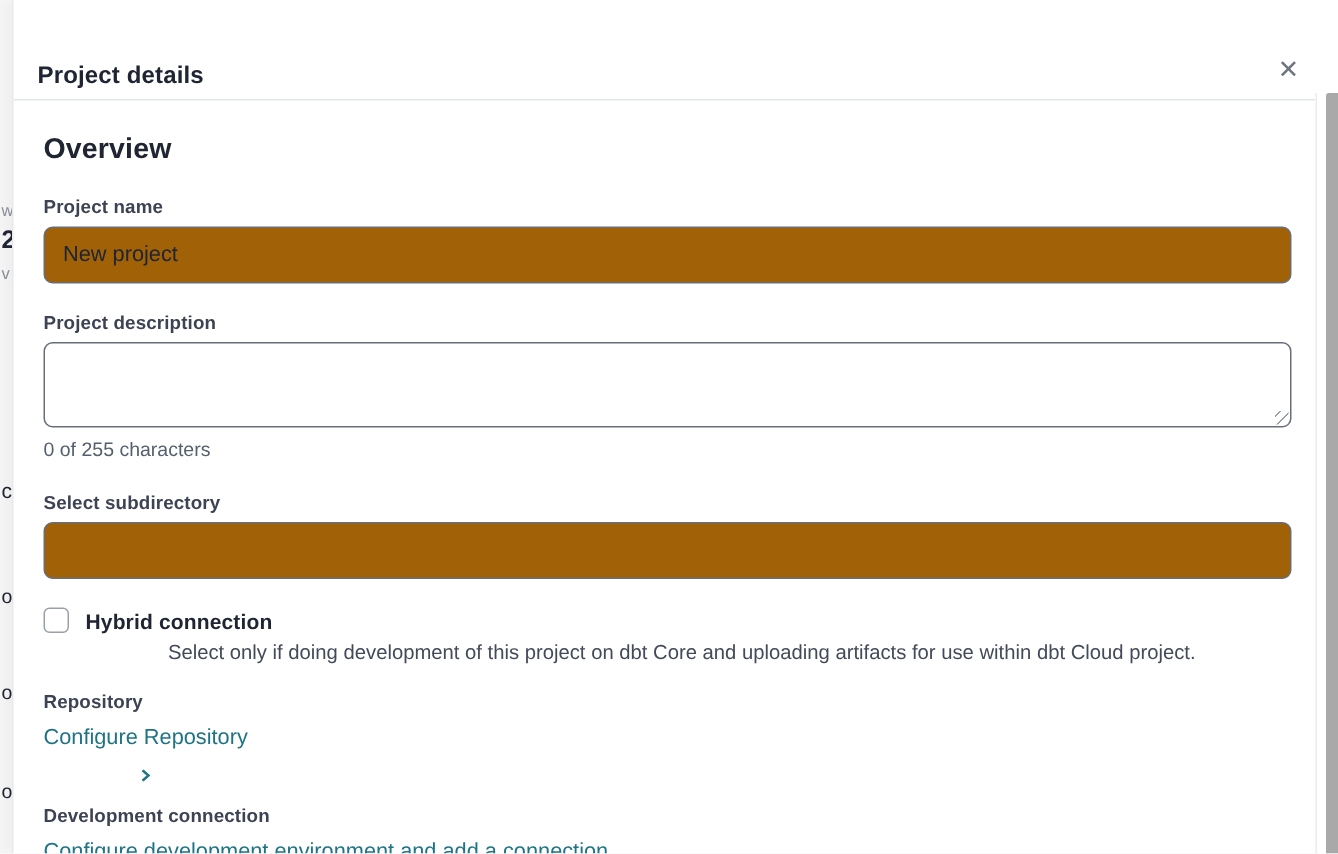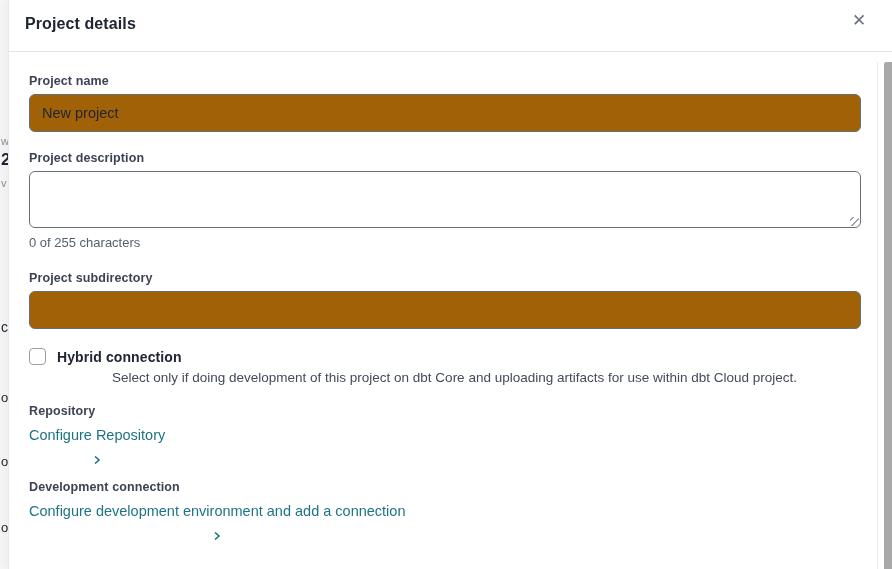--- a/index.html
+++ b/index.html
@@ -40,23 +40,23 @@
   .frag7{top:521px;font-size:13px;color:#202534;}
 
   
   .panel{
     position:absolute;left:8px;top:0;right:0;bottom:0;
     background:#ffffff;
     border-left:1px solid #e8e9eb;
     box-shadow:-4px 0 10px rgba(0,0,0,0.04);
   }
   .panel-header{
-    height:52px;
+    height:67px;
     border-bottom:1px solid var(--divider);
-    display:flex;align-items:center;justify-content:space-between;
+    display:flex;align-items:flex-end;justify-content:space-between;
     padding:0 20px 6px 16px;
   }
   .panel-title{
     font-size:16px;font-weight:700;color:var(--heading_text);
     letter-spacing:.1px;padding-top:2px;
   }
   .close-btn{
     background:none;border:none;cursor:pointer;
     font-size:17px;color:var(--close_icon);
     width:26px;height:26px;line-height:26px;text-align:center;
@@ -167,37 +167,38 @@
 
   <div class="panel-header">
     <div class="panel-title">Project details</div>
     <button class="close-btn">
       <span>✕</span>
     </button>
   </div>
 
   <div class="panel-body">
 
+    <div class="overview-heading">Overview</div>
 
     <div class="field-group">
       <div class="field-label">Project name</div>
       <input class="text-input" type="text" value="New project" style="">
     </div>
 
     <div class="field-group">
       <div class="field-label">Project description</div>
       <div class="textarea-wrap">
         <textarea class="text-area" style=""></textarea>
         <span class="resize-grip"></span>
       </div>
       <div class="helper-text">0 of 255 characters</div>
     </div>
 
     <div class="field-group mt-sub">
-      <div class="field-label">Project subdirectory</div>
+      <div class="field-label">Select subdirectory</div>
       <input class="text-input" type="text" value="" style="">
     </div>
 
     <div class="checkbox-section">
       <div class="checkbox-row">
         <span class="checkbox" role="checkbox" aria-checked="false"></span>
         <span class="checkbox-label">Hybrid connection</span>
       </div>
       <div class="checkbox-desc">Select only if doing development of this project on dbt Core and uploading artifacts for use within dbt Cloud project.</div>
     </div>

